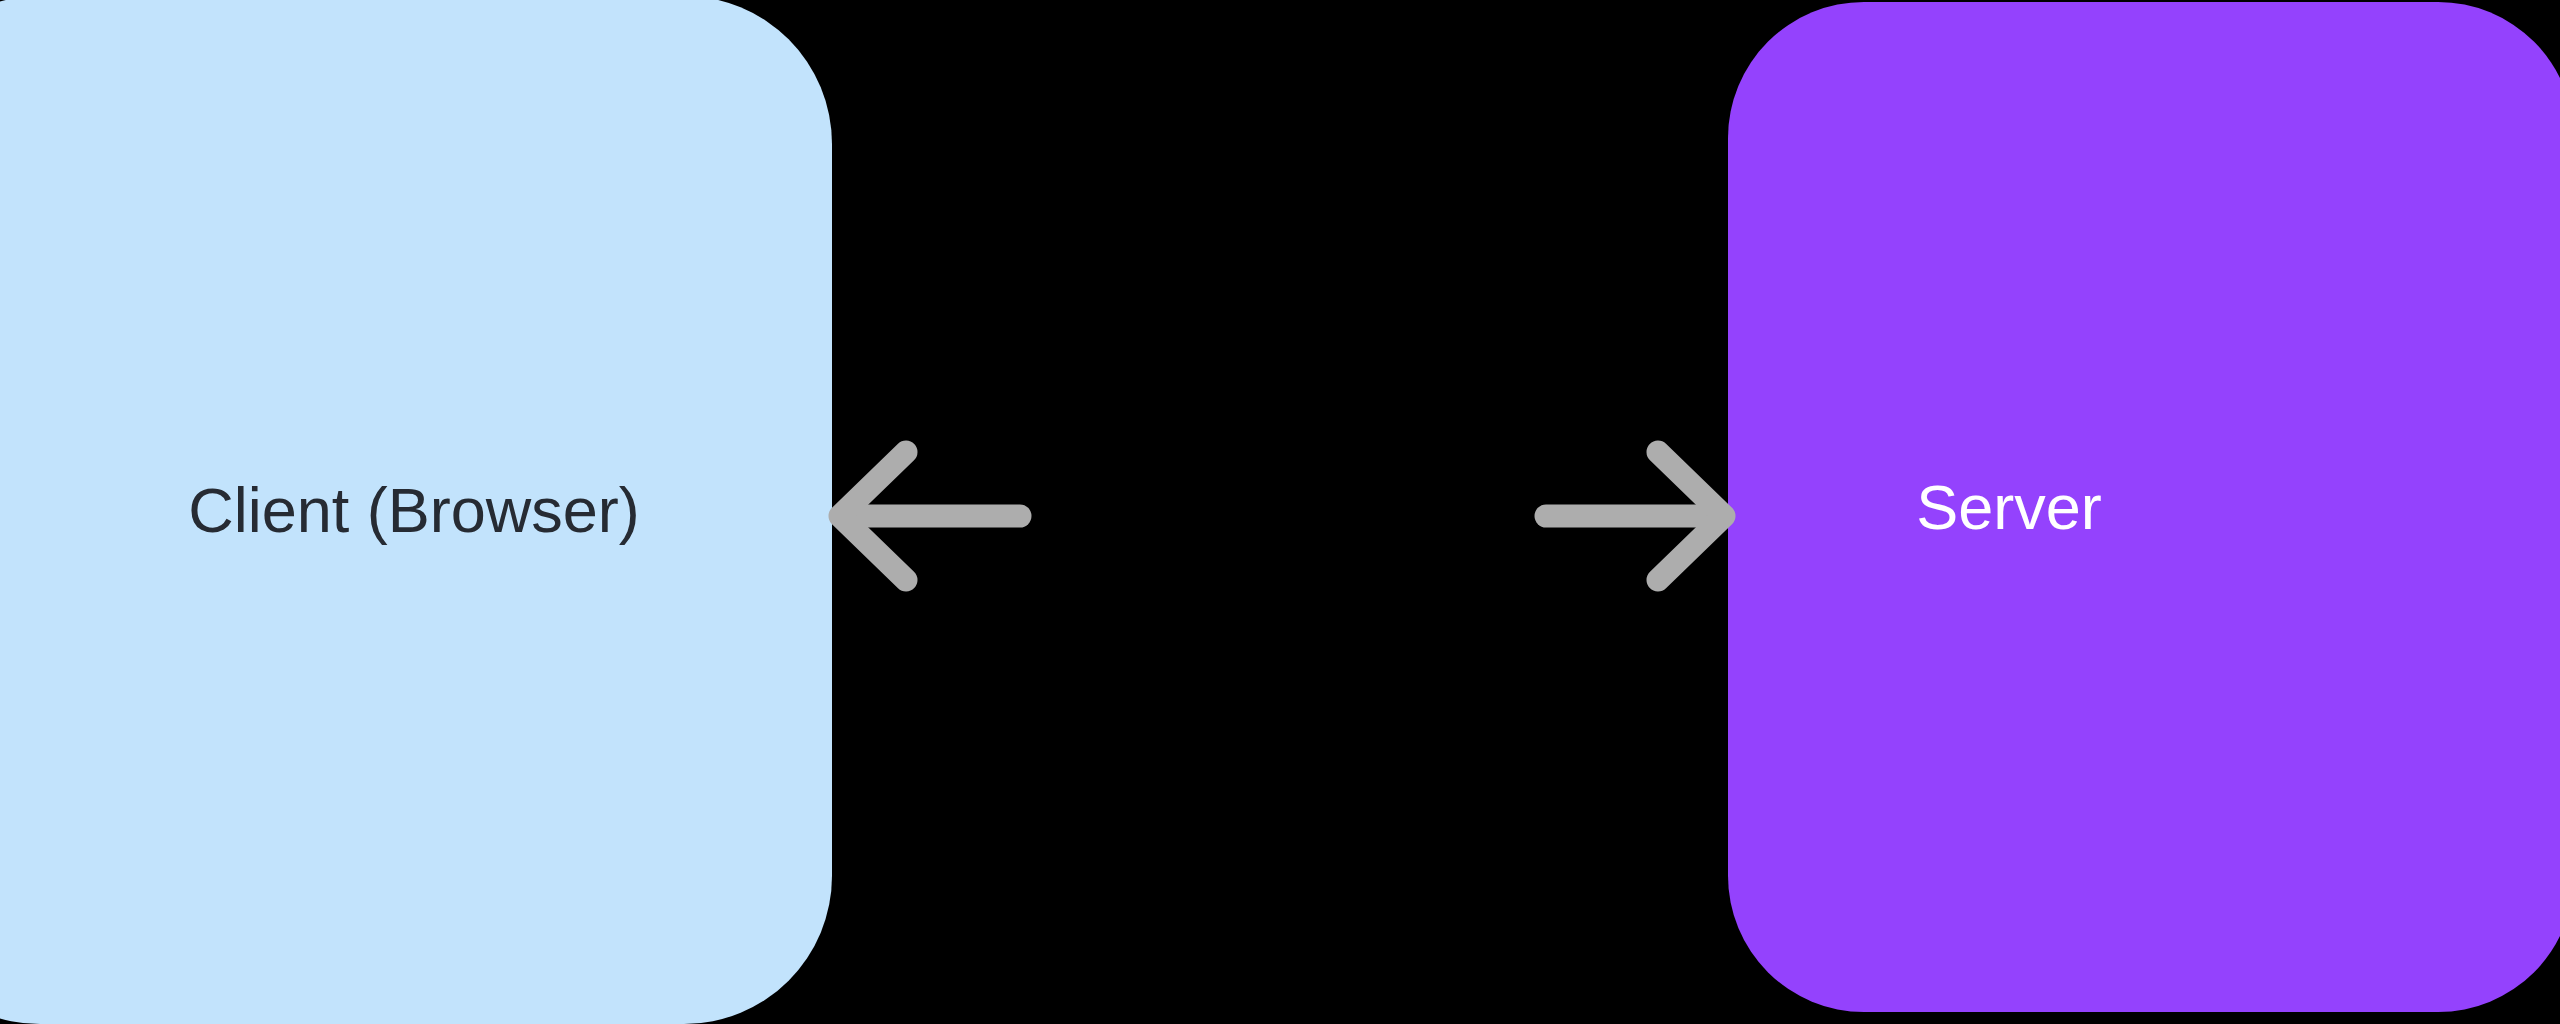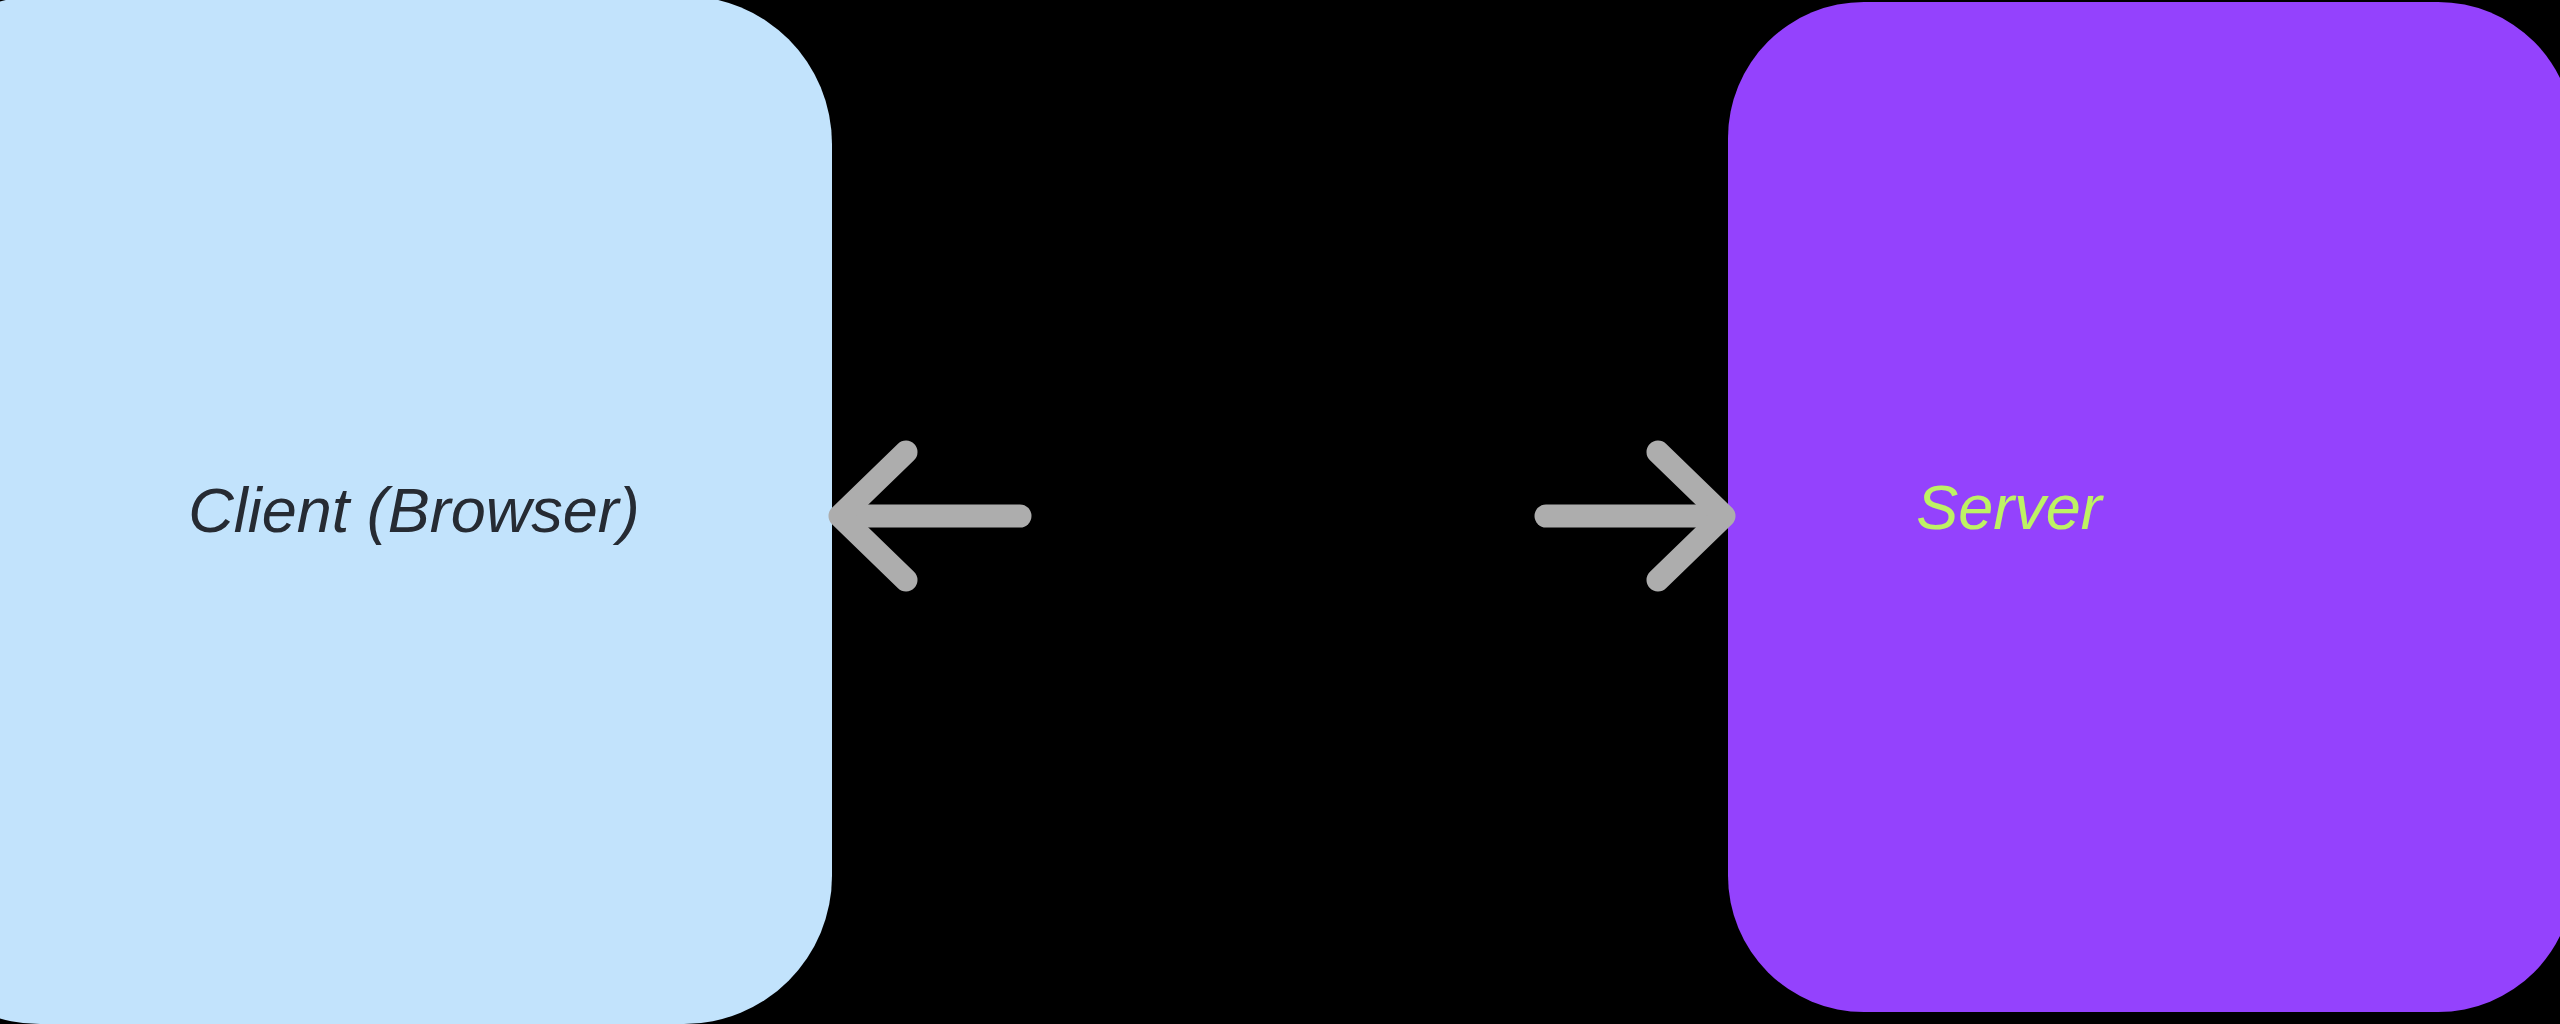--- a/index.html
+++ b/index.html
@@ -12,21 +12,20 @@
     width: 2560px;
     height: 1024px;
     overflow: hidden;
     font-family: "Liberation Sans", sans-serif;
   }
   #diagram-canvas {
     position: relative;
     width: 2560px;
     height: 1024px;
     background: #000000;
-    font-style: italic;
   }
 
   .node {
     position: absolute;
     display: flex;
     align-items: center;
     justify-content: center;
     box-sizing: border-box;
   }
 
@@ -55,21 +54,21 @@
   
   #node-server {
     left: 1728px;
     top: 2px;
     width: 846px;
     height: 1010px;
     background: #9442FD;
     border-radius: 136px;
   }
   #node-server .node-label {
-    color: #bef264;
+    color: #ffffff;
     font-size: 63px;
     transform: translateX(-142px);
   }
 
   .edge {
     position: absolute;
     top: 0;
     left: 0;
     width: 2560px;
     height: 1024px;

